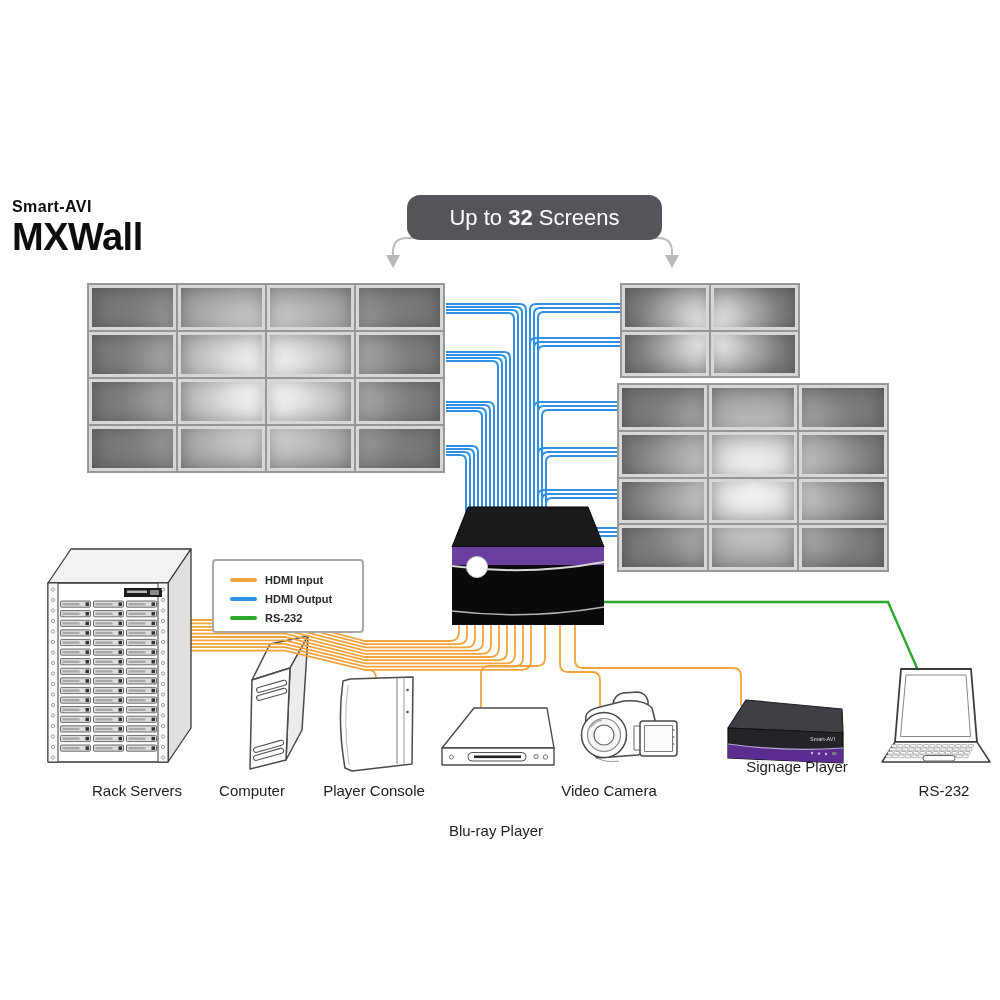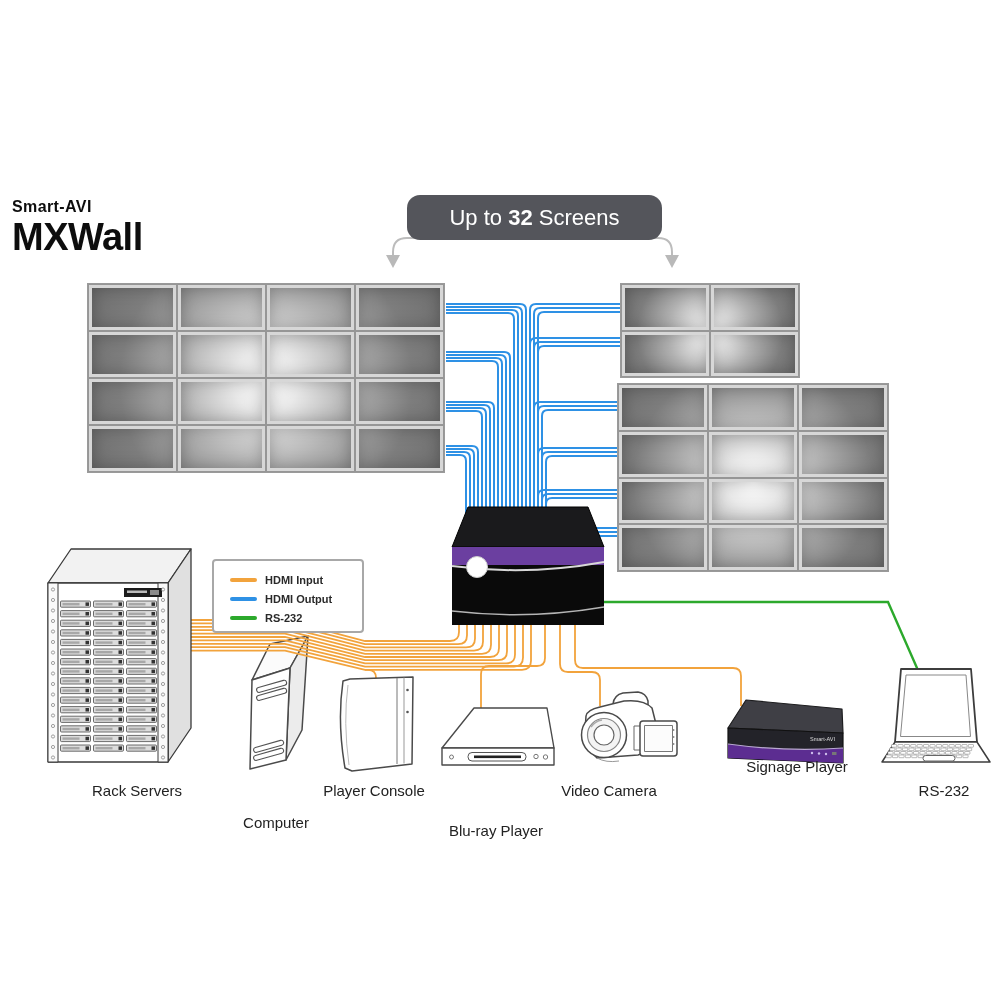--- a/index.html
+++ b/index.html
@@ -493,19 +493,19 @@
       <span class="legend-swatch" style="background: rgb(46, 145, 229);"></span>
       <span class="legend-label">HDMI Output</span>
     </div>
     <div class="legend-row">
       <span class="legend-swatch" style="background: rgb(44, 169, 44);"></span>
       <span class="legend-label">RS-232</span>
     </div>
   </div>
 
   <div class="device-label" style="left:107px;top:782px;margin-left:30px;">Rack Servers</div>
-  <div class="device-label" style="left:276px;top:782px;margin-top:32px;">Computer</div>
+  <div class="device-label" style="left:252px;top:782px;">Computer</div>
   <div class="device-label" style="left:374px;top:782px;">Player Console</div>
   <div class="device-label" style="left:496px;top:782px;margin-top:40px;">Blu-ray Player</div>
   <div class="device-label" style="left:609px;top:782px;">Video Camera</div>
   <div class="device-label" style="left:797px;top:758px;">Signage Player</div>
   <div class="device-label" style="left:944px;top:782px;">RS-232</div>
 </div>
 
 </body></html>

